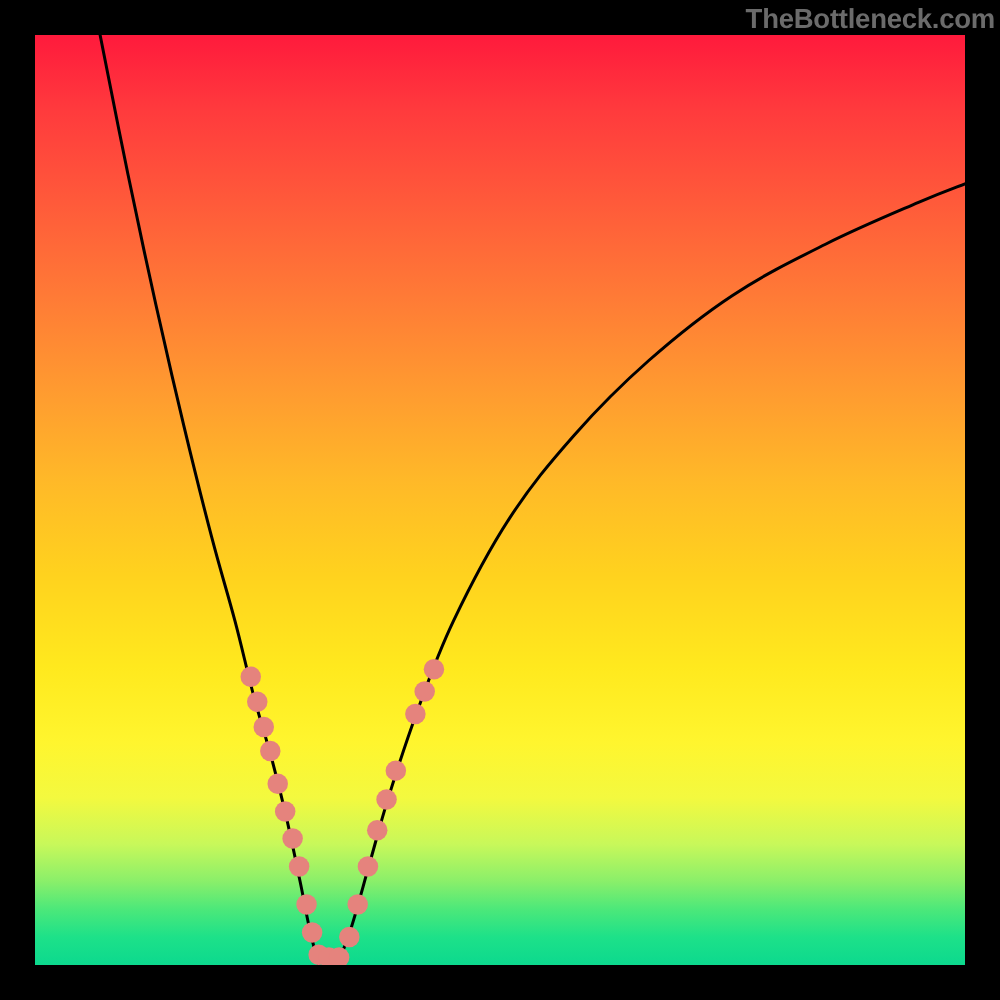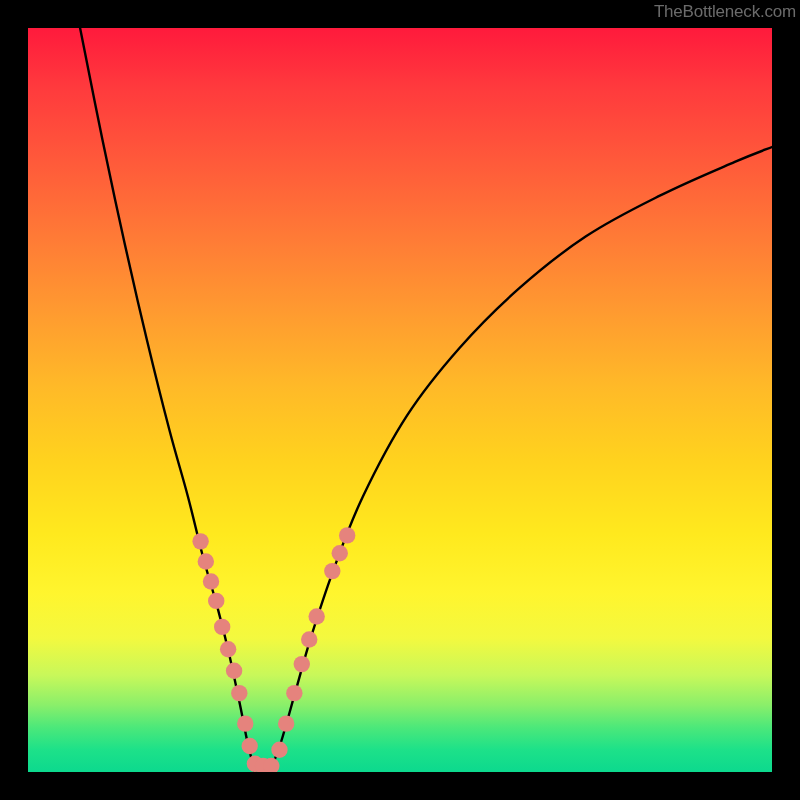--- a/index.html
+++ b/index.html
@@ -50,22 +50,22 @@
     left: 0;
     width: 744px;
     height: 744px;
     pointer-events: none;
   }
   .watermark {
     position: absolute;
     top: 2px;
     right: 4px;
     color: #6b6b6b;
-    font-size: 17px;
-    font-weight: 400;
+    font-size: 22px;
+    font-weight: 700;
     letter-spacing: -0.2px;
   }
 </style>
 </head>
 <body>
 
 <div class="frame">
   <div class="plot-area">
     <svg class="svg-layer" viewBox="0 0 744 744">
       <g id="curve-group">

